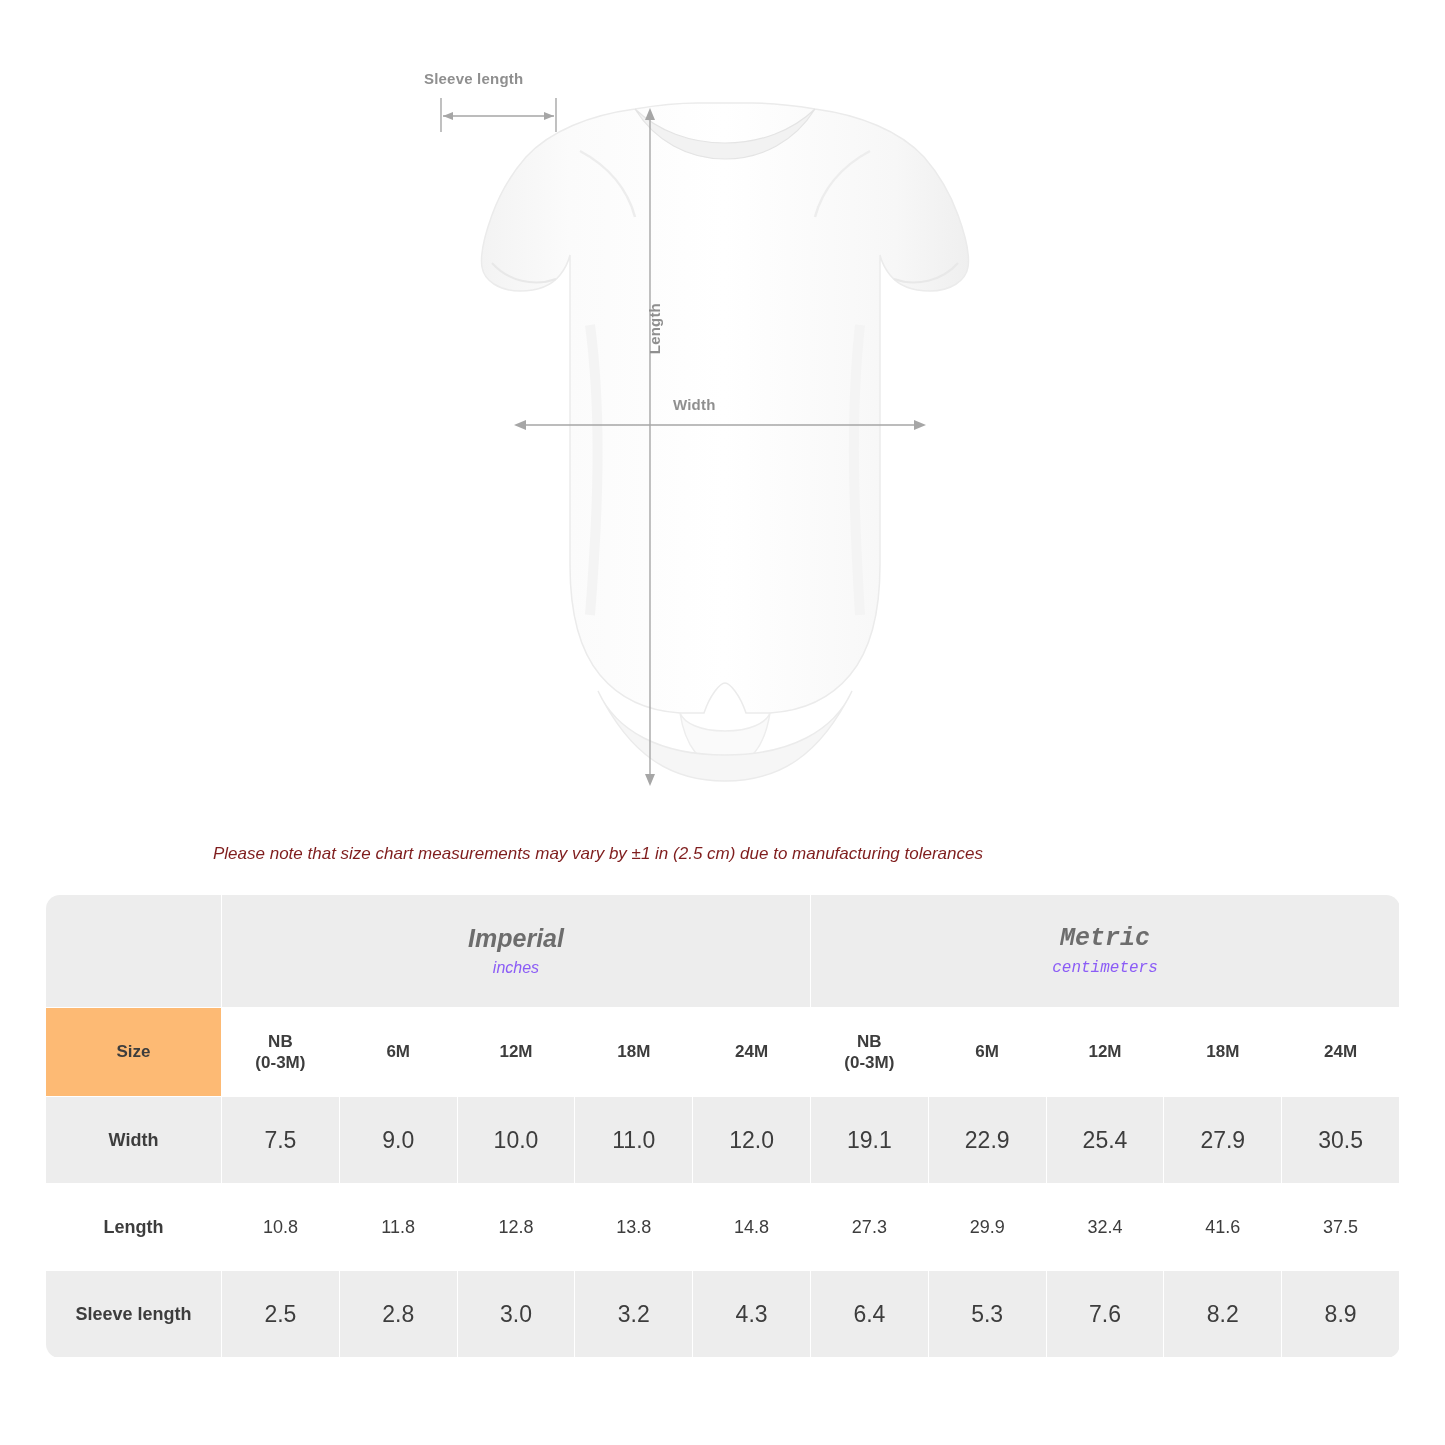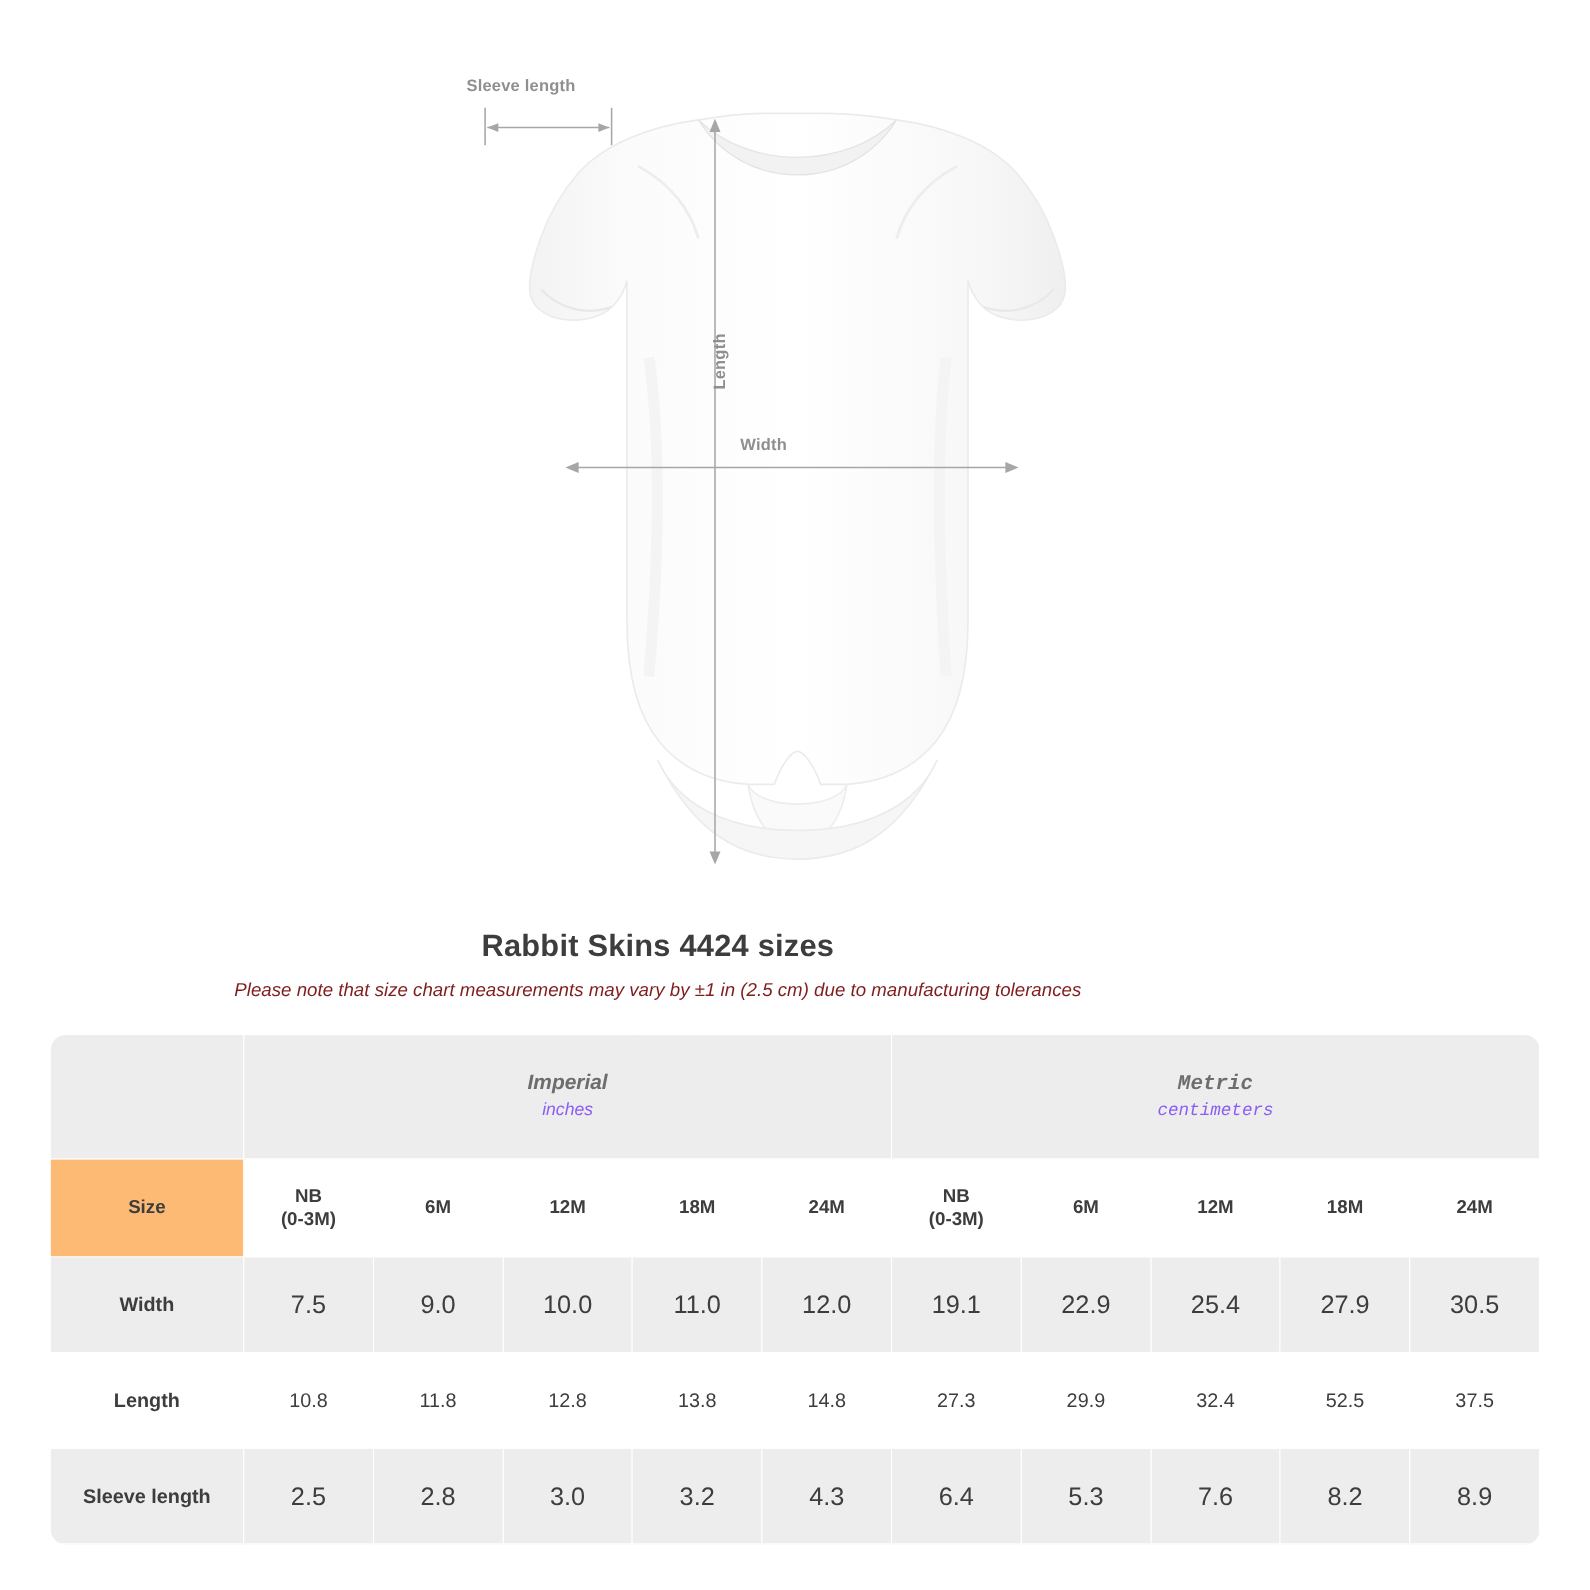--- a/index.html
+++ b/index.html
@@ -106,21 +106,21 @@
     padding: 0;
   }
   .unitrow td.corner-l {
     border-top-left-radius: 14px;
   }
   .unitrow td.corner-r {
     border-top-right-radius: 14px;
     font-family: Liberation Mono, monospace;
   }
   .unit-name {
-    font-size: 19px;
+    font-size: 25px;
     font-style: italic;
     font-weight: bold;
     color: #6d6d6d;
     line-height: 1.1;
   }
   .unit-sub {
     font-size: 16px;
     font-style: italic;
     color: #8b5cf6;
     margin-top: 6px;
@@ -252,21 +252,20 @@
         <polygon points="926,425 914,420 914,430" fill="#a6a6a6" stroke="none"></polygon>
       </g>
     </svg>
 
     <div class="anno anno-sleeve">Sleeve length</div>
     <div class="anno anno-width">Width</div>
     <div class="anno anno-length">Length</div>
   </div>
 
   <div class="titleblock">
-    <h1 class="chart-title">Rabbit Skins 4424 sizes</h1>
     <p class="chart-note">Please note that size chart measurements may vary by ±1 in (2.5 cm) due to manufacturing tolerances</p>
   </div>
 
   <div class="table-wrap">
     <table class="sizes">
       <colgroup>
         <col class="c-label">
         <col>
           <col>
           <col>
@@ -328,21 +327,21 @@
         <tr class="plain">
           <td class="rowlabel">Length</td>
           <td>10.8</td>
           <td>11.8</td>
           <td>12.8</td>
           <td>13.8</td>
           <td>14.8</td>
           <td>27.3</td>
           <td>29.9</td>
           <td>32.4</td>
-          <td>52.5</td>
+          <td>41.6</td>
           <td>37.5</td>
         </tr>
 
         <tr class="band last">
           <td class="rowlabel">Sleeve length</td>
           <td>2.5</td>
           <td>2.8</td>
           <td>3.0</td>
           <td>3.2</td>
           <td>4.3</td>

